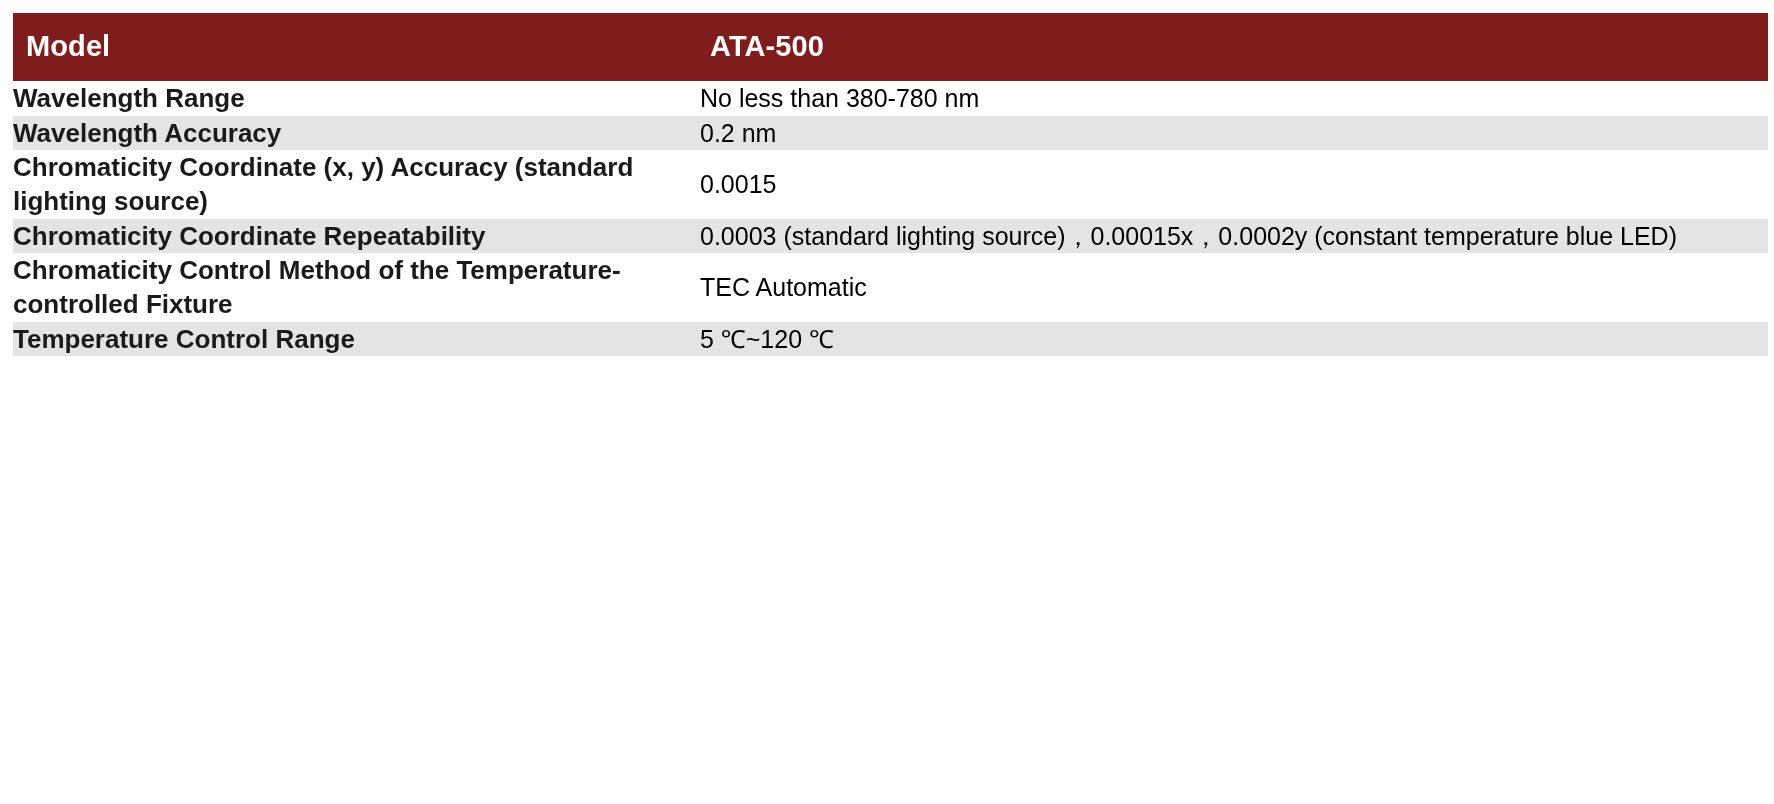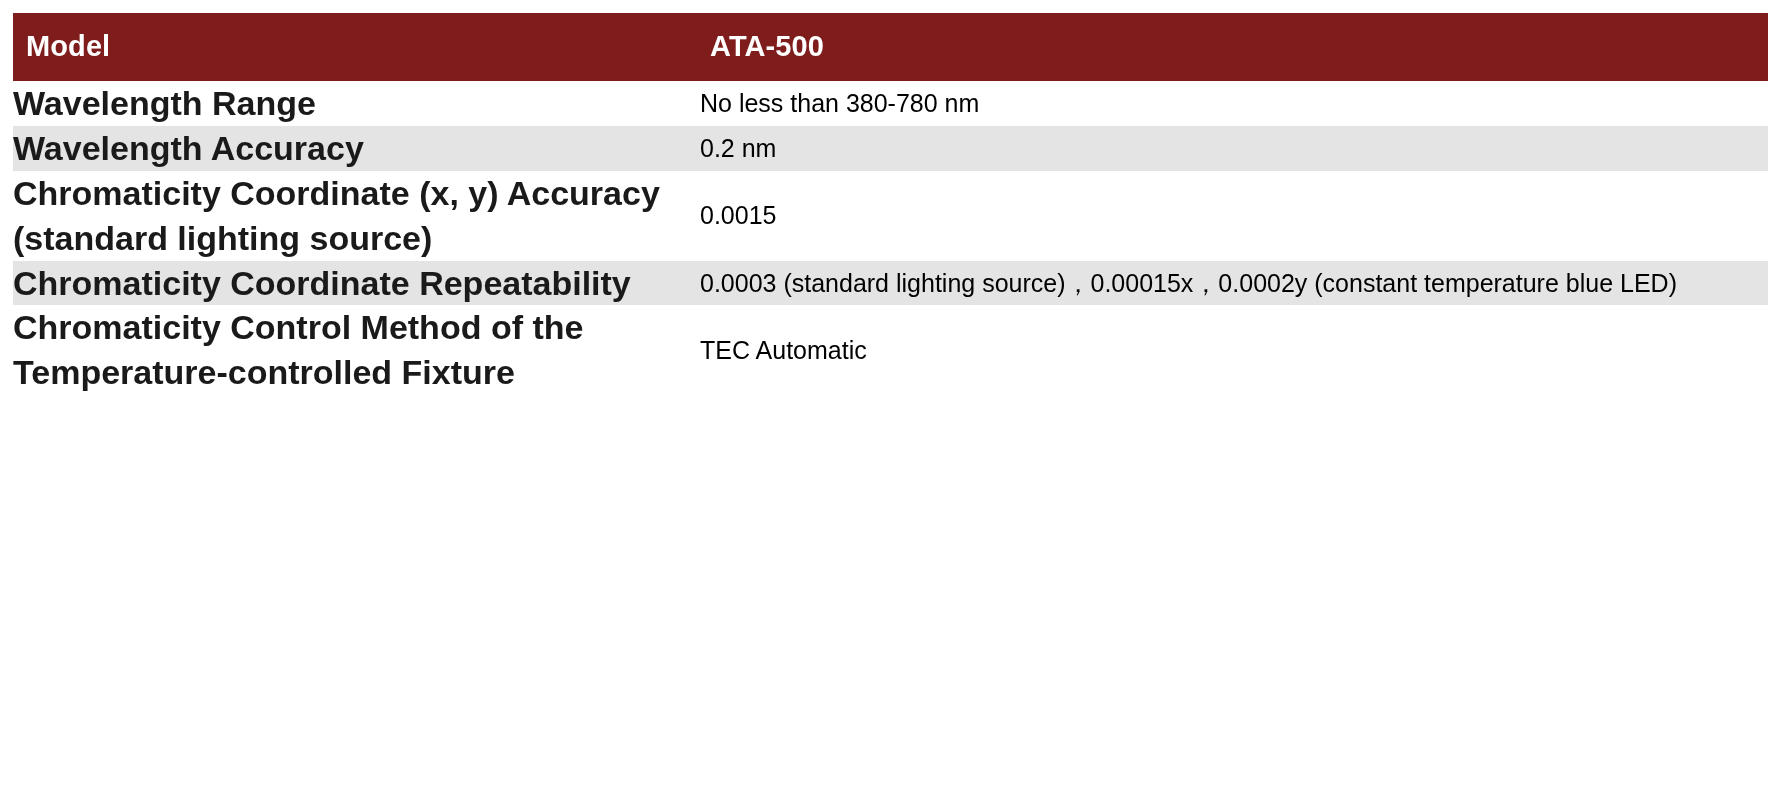--- a/index.html
+++ b/index.html
@@ -50,21 +50,21 @@
   .spec-table tr.row-even { background: #E4E4E4; }
 
   .spec-table td {
     padding: 0;
     vertical-align: middle;
     border: 0;
   }
 
   .cell-label {
     color: #1a1a1a;
-    font-size: 34px;
+    font-size: 26px;
     font-weight: bold;
     line-height: 1.32;
     padding: 14px 14px 14px 13px;
   }
 
   .cell-value {
     color: #000000;
     font-size: 25px;
     font-weight: normal;
     line-height: 1.38;
@@ -100,15 +100,19 @@
         <td class="cell-value">0.0015</td>
       </tr>
       <tr class="row-even">
         <td class="cell-label">Chromaticity Coordinate Repeatability</td>
         <td class="cell-value">0.0003 (standard lighting source)，0.00015x，0.0002y (constant temperature blue LED)</td>
       </tr>
       <tr class="row-odd">
         <td class="cell-label">Chromaticity Control Method of the Temperature-controlled Fixture</td>
         <td class="cell-value">TEC Automatic</td>
       </tr>
+      <tr class="row-even">
+        <td class="cell-label">Temperature Control Range</td>
+        <td class="cell-value">5 ℃~120 ℃</td>
+      </tr>
     </tbody>
   </table>
 </div>
 
 </body></html>

